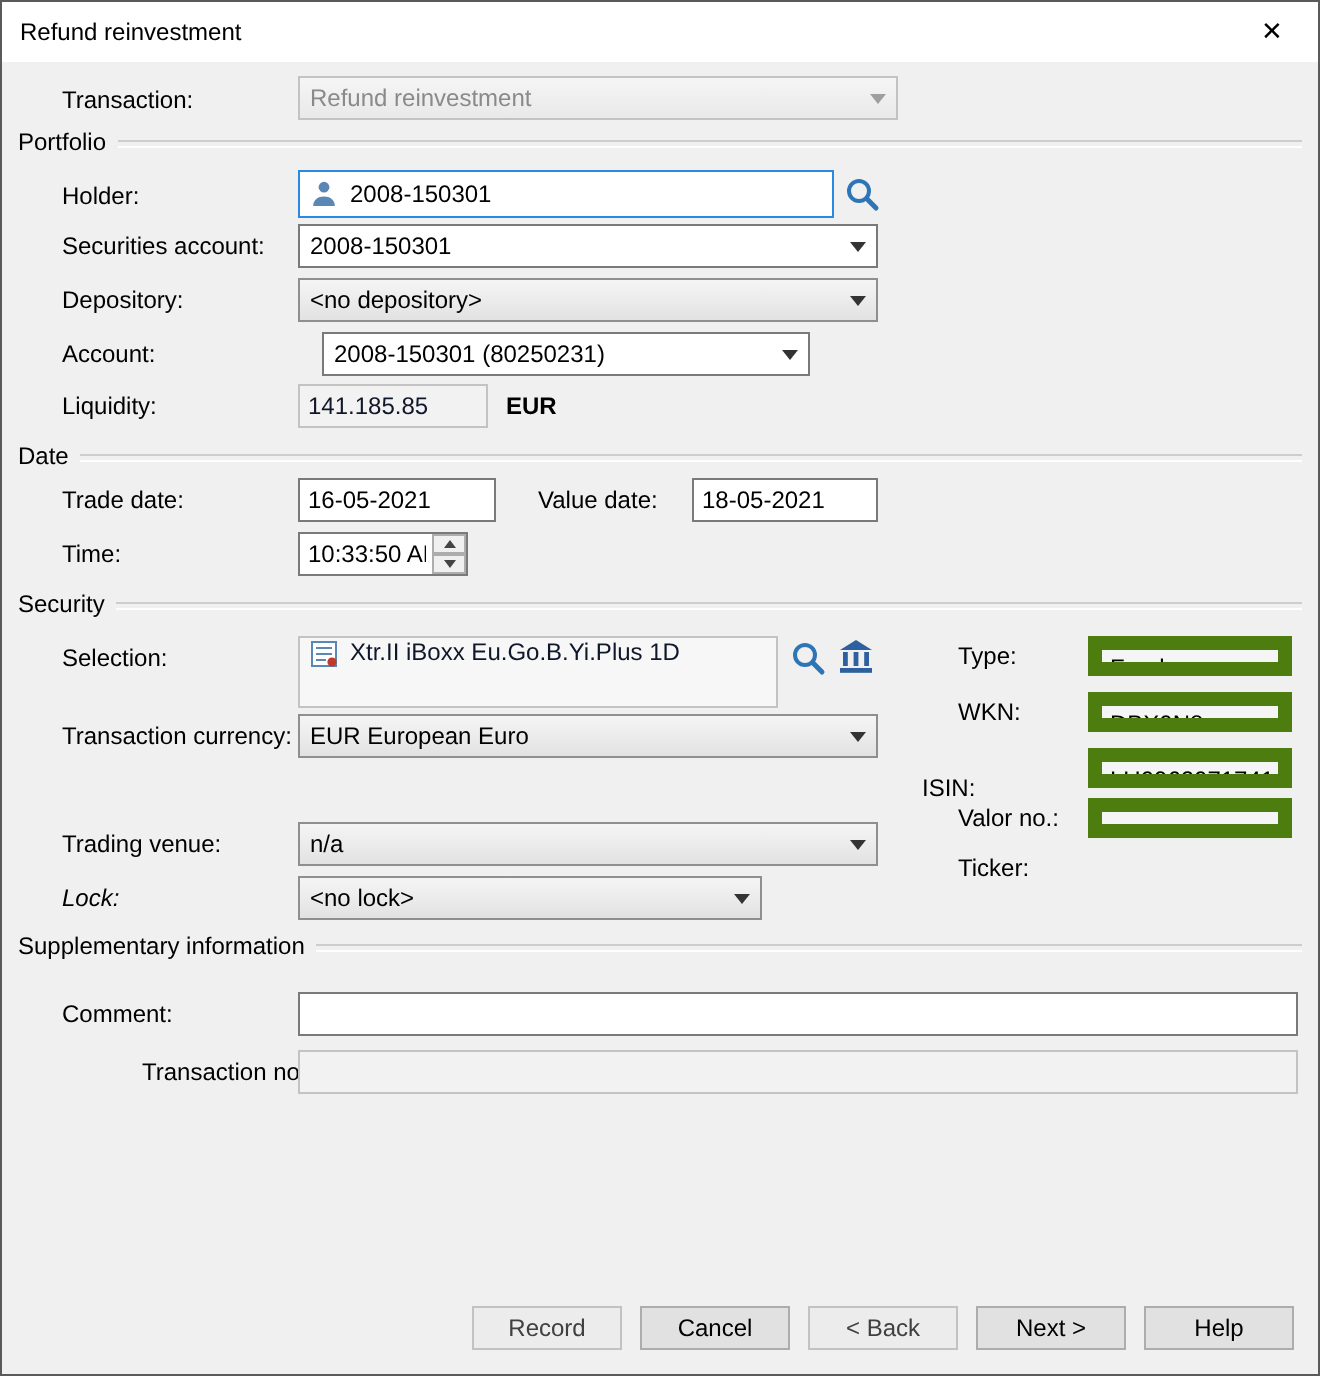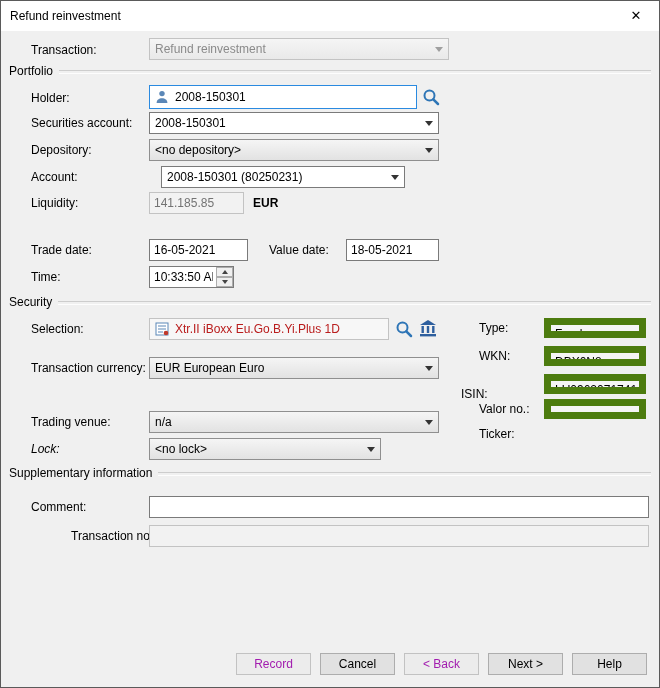--- a/index.html
+++ b/index.html
@@ -21,43 +21,43 @@
            display:flex; align-items:center; padding:0 20px 0 5px; cursor:default; white-space:nowrap; overflow:hidden; }
   .combo .arrow-zone { position:absolute; right:1px; top:1px; bottom:1px; width:17px; display:flex; align-items:center; justify-content:center; }
   .combo.gray { background:linear-gradient(#f5f5f5,#e2e2e2); border-color:#8f8f8f; }
   .combo.disabled { background:linear-gradient(#f5f5f5,#e9e9e9); border-color:#c3c3c3; color:#8a8a8a; }
   .tri { width:0; height:0; border-left:4px solid transparent; border-right:4px solid transparent; border-top:5px solid #333; }
   .combo.disabled .tri { border-top-color:#9f9f9f; }
 
   .txt { position:absolute; height:22px; box-sizing:border-box; border:1px solid #7a7a7a; background:#fff;
          padding:0 4px; font:inherit; color:#000; }
   input.txt { outline:none; }
-  .txt.disabled { background:#f2f2f2; border-color:#c3c3c3; color:#737373; }
+  .txt.disabled { background:#f2f2f2; border-color:#c3c3c3; color:#0f172a; }
 
   .robox { position:absolute; width:102px; height:20px; box-sizing:border-box; border:7px solid #4d7c0f;
            background:#f5f5f5; padding:2px 4px; white-space:nowrap; overflow:hidden; }
 
   .holder { position:absolute; left:148px; top:84px; width:268px; height:24px; box-sizing:border-box;
             border:1px solid #2a8ae0; background:#fff; display:flex; align-items:center; gap:5px; padding-left:4px; }
-  .selection { position:absolute; left:148px; top:317px; width:240px; height:22px; box-sizing:border-box;
-               border:1px solid #c3c3c3; background:#f7f7f7; display:flex; align-items:center; gap:5px;
-               padding-left:4px; color:#b91c1c; white-space:nowrap; overflow:hidden; }
+  .selection { position:absolute; left:148px; top:317px; width:240px; height:36px; box-sizing:border-box;
+               border:1px solid #c3c3c3; background:#f7f7f7; display:flex; gap:5px;
+               padding-left:4px; color:#0f172a; white-space:nowrap; overflow:hidden; }
 
   .icon16 { width:16px; height:16px; display:inline-block; flex:0 0 auto; }
   .iconbtn { position:absolute; width:18px; height:18px; cursor:pointer; }
   .bankbtn { position:absolute; width:20px; height:20px; cursor:pointer; }
 
   .spinbtn { position:absolute; width:17px; height:10px; box-sizing:border-box; border:1px solid #adadad;
              background:#f0f0f0; display:flex; align-items:center; justify-content:center; cursor:pointer; }
   .tri-up { width:0; height:0; border-left:3px solid transparent; border-right:3px solid transparent; border-bottom:4px solid #444; }
   .tri-dn { width:0; height:0; border-left:3px solid transparent; border-right:3px solid transparent; border-top:4px solid #444; }
 
   .btn { position:absolute; width:75px; height:22px; box-sizing:border-box; border:1px solid #adadad;
          background:#e1e1e1; text-align:center; line-height:20px; cursor:pointer; }
-  .btn.disabled { color:#a21caf; border-color:#c2c2c2; background:#ececec; cursor:default; }
+  .btn.disabled { color:#404040; border-color:#c2c2c2; background:#ececec; cursor:default; }
 </style>
 </head>
 <body>
 
 <div class="dialog">
 
   <div class="titlebar">
     <span class="title">Refund reinvestment</span>
     <span class="close-btn">✕</span>
   </div>
@@ -113,20 +113,24 @@
     <span>2008-150301 (80250231)</span>
     <span class="arrow-zone">
         <span class="tri"></span>
       </span>
   </div>
 
   <span class="lbl" style="left:30px; top:195px;">Liquidity:</span>
   <div class="txt disabled" style="left:148px; top:191px; width:95px; line-height:20px;">141.185.85</div>
   <span class="lbl bold" style="left:252px; top:195px;">EUR</span>
 
+  <div class="group" style="top:219px;">
+    <span class="gl">Date</span>
+    <span class="line"></span>
+  </div>
 
   <span class="lbl" style="left:30px; top:242px;">Trade date:</span>
   <input class="txt" style="left: 148px; top: 238px; width: 99px;" value="16-05-2021">
   <span class="lbl" style="left:268px; top:242px;">Value date:</span>
   <input class="txt" style="left: 345px; top: 238px; width: 93px;" value="18-05-2021">
 
   <span class="lbl" style="left:30px; top:269px;">Time:</span>
   <input class="txt" style="left: 148px; top: 265px; width: 85px; padding-right: 20px;" value="10:33:50 AM">
   <span class="spinbtn" style="left:215px; top:266px;">
       <span class="tri-up"></span>

